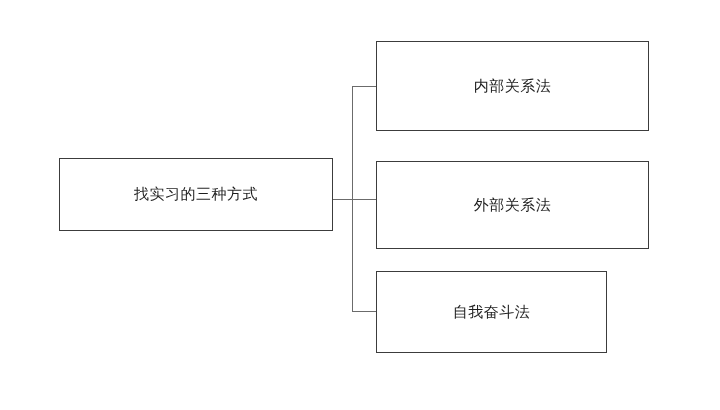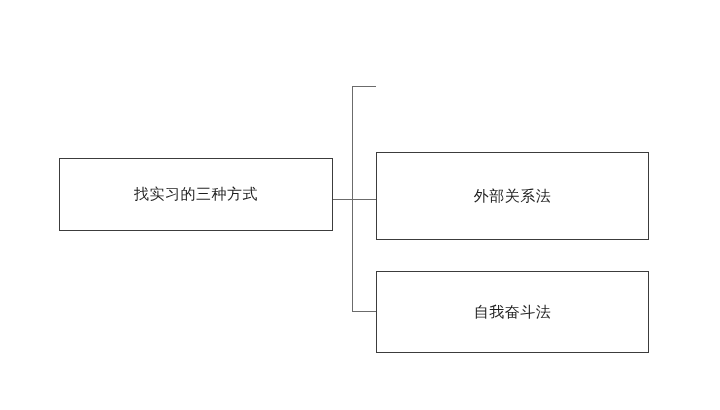--- a/index.html
+++ b/index.html
@@ -51,28 +51,28 @@
     height: 73px;
   }
   #node-child-0 {
     left: 376px;
     top: 41px;
     width: 273px;
     height: 90px;
   }
   #node-child-1 {
     left: 376px;
-    top: 152px;
+    top: 161px;
     width: 273px;
     height: 88px;
   }
   #node-child-2 {
     left: 376px;
     top: 271px;
-    width: 273px;
+    width: 231px;
     height: 82px;
   }
 </style>
 </head>
 <body>
 
 <div id="canvas">
 
   <svg id="edge-layer" viewBox="0 0 720 410" width="720" height="410" xmlns="http://www.w3.org/2000/svg">
     <g stroke="#6b6b6b" stroke-width="1.6" fill="none" shape-rendering="crispEdges">
@@ -81,20 +81,23 @@
       <line x1="352.5" y1="86.5" x2="376" y2="86.5"></line>
       <line x1="352.5" y1="199.5" x2="376" y2="199.5"></line>
       <line x1="352.5" y1="311.5" x2="376" y2="311.5"></line>
     </g>
   </svg>
 
   <div class="node" id="node-root">
     <span class="node-label">找实习的三种方式</span>
   </div>
 
+  <div class="node" id="node-child-0">
+    <span class="node-label">内部关系法</span>
+  </div>
 
   <div class="node" id="node-child-1">
     <span class="node-label">外部关系法</span>
   </div>
 
   <div class="node" id="node-child-2">
     <span class="node-label">自我奋斗法</span>
   </div>
 
 </div>

